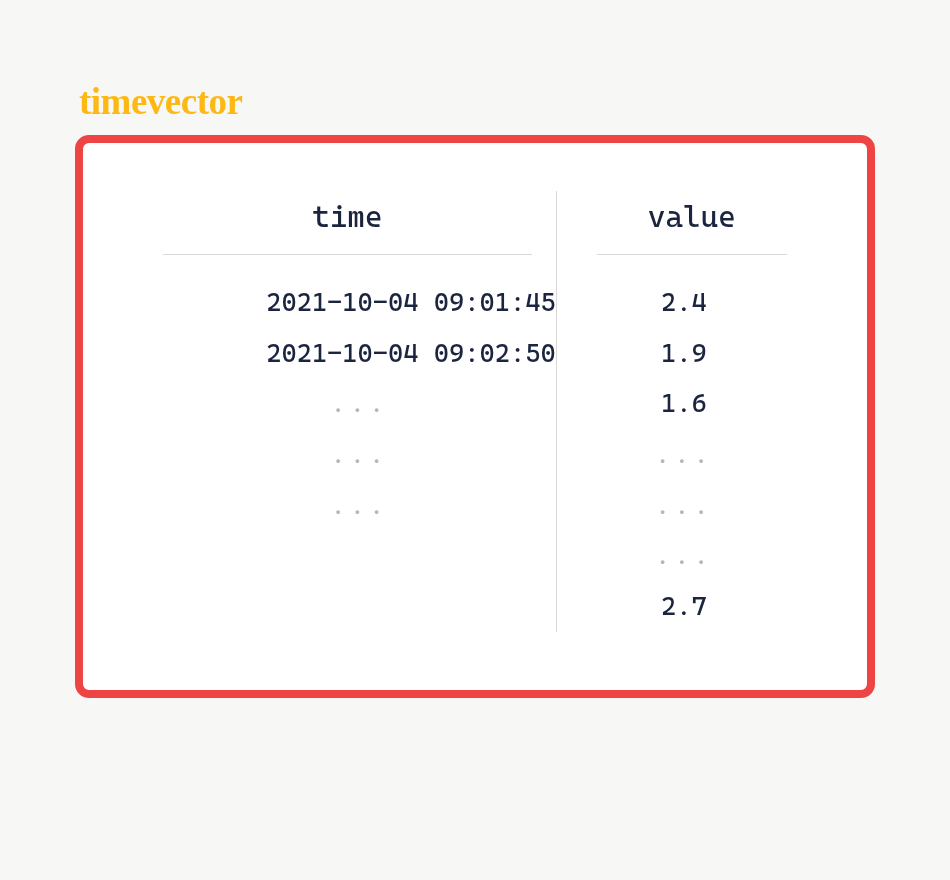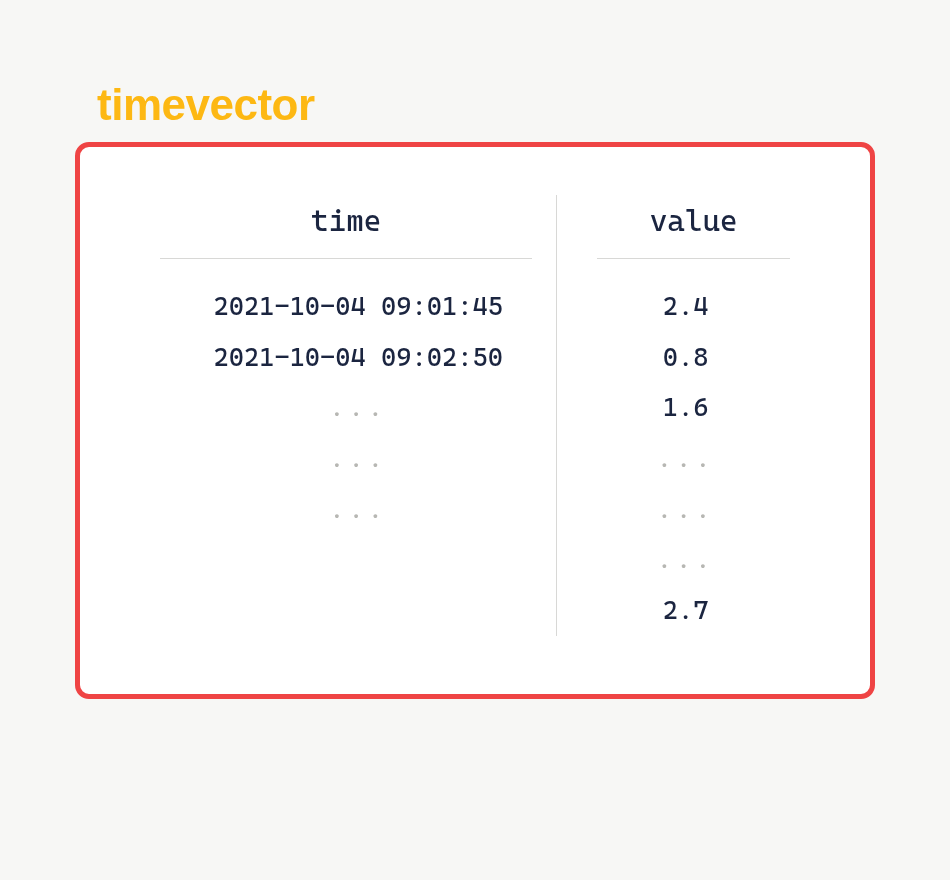--- a/index.html
+++ b/index.html
@@ -10,29 +10,29 @@
     body {
       width: 950px;
       height: 880px;
       background: #f7f7f5;
       font-family: ui-monospace, "SF Mono", "Cascadia Code", Menlo, Consolas, monospace;
       padding: 80px 75px 0 75px;
     }
     .title {
       color: #fdb813;
       font-weight: 700;
-      font-size: 44px;
+      font-size: 37px;
       letter-spacing: -0.5px;
-      font-family: Liberation Sans, sans-serif;
+      font-family: Liberation Serif, serif;
       margin-bottom: 12px;
-      margin-left: 22px;
+      margin-left: 4px;
     }
     .panel {
       background: #ffffff;
-      border: 5px solid #ef4444;
+      border: 8px solid #ef4444;
       border-radius: 14px;
       padding: 48px 56px 58px 56px;
     }
     .table {
       width: 100%;
     }
     .columns {
       display: flex;
       position: relative;
     }
@@ -61,21 +61,21 @@
     .body {
       padding-top: 22px;
     }
     .cell {
       color: #1b2540;
       font-size: 26px;
       line-height: 1.95;
       white-space: nowrap;
     }
     .col-time .cell {
-      text-align: center;
+      text-align: right;
       padding-left: 24px;
     }
     .col-value .cell {
       text-align: center;
       padding-left: 0;
     }
     .ellipsis {
       color: #b7b7b3;
       font-size: 26px;
       line-height: 1.95;
@@ -104,21 +104,21 @@
           <div class="ellipsis">...</div>
           <div class="ellipsis">...</div>
           <div class="ellipsis">...</div>
         </div>
       </div>
 
       <div class="col-value">
         <div class="header">value</div>
         <div class="body">
           <div class="cell">2.4</div>
-          <div class="cell">0.8</div>
+          <div class="cell">1.9</div>
           <div class="cell">1.6</div>
           <div class="ellipsis">...</div>
           <div class="ellipsis">...</div>
           <div class="ellipsis">...</div>
           <div class="cell">2.7</div>
         </div>
       </div>
 
     </div>
   </div>

